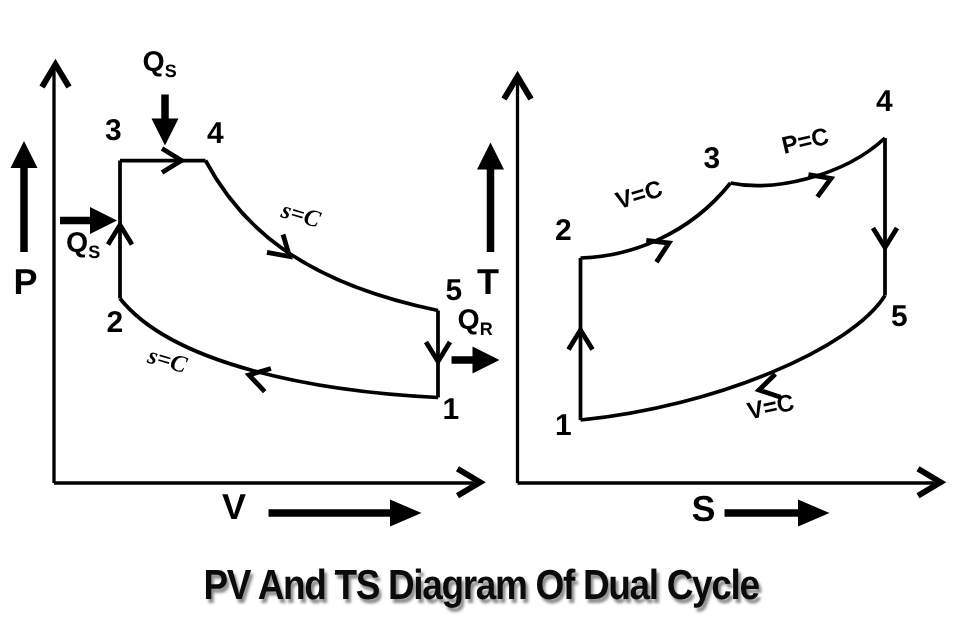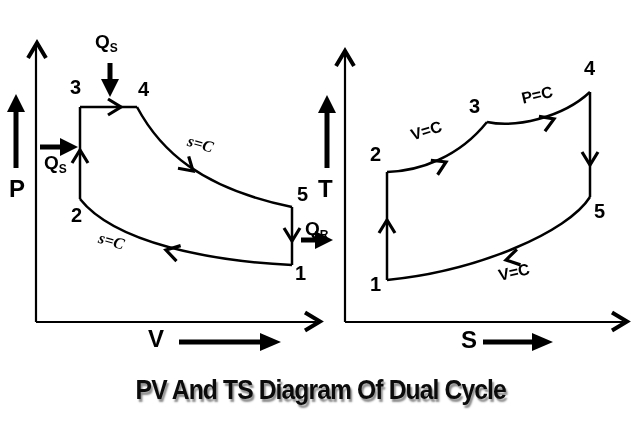--- a/index.html
+++ b/index.html
@@ -106,21 +106,21 @@
   <div class="lbl axis" style="left:148px;top:327px">V</div>
 
   <div class="lbl num" style="left:295px;top:263px">1</div>
   <div class="lbl num" style="left:71px;top:205px">2</div>
   <div class="lbl num" style="left:70px;top:77px">3</div>
   <div class="lbl num" style="left:138px;top:79px">4</div>
   <div class="lbl num" style="left:297px;top:184px">5</div>
 
   <div class="lbl heat" style="left:95px;top:32px"><span>Q</span><sub>S</sub></div>
   <div class="lbl heat" style="left:44px;top:153px"><span>Q</span><sub>S</sub></div>
-  <div class="lbl heat" style="left:305px;top:219px"><span>Q</span><sub>R</sub></div>
+  <div class="lbl heat" style="left:305px;top:204px"><span>Q</span><sub>R</sub></div>
 
   <div class="lbl proc proc-italic" style="left:190px;top:133px;transform:rotate(16deg)">s=C</div>
   <div class="lbl proc proc-italic" style="left:101px;top:230px;transform:rotate(16deg)">s=C</div>
 
   <div class="lbl axis" style="left:318px;top:177px">T</div>
   <div class="lbl axis" style="left:461px;top:328px">S</div>
 
   <div class="lbl num" style="left:370px;top:274px">1</div>
   <div class="lbl num" style="left:370px;top:144px">2</div>
   <div class="lbl num" style="left:469px;top:96px">3</div>

